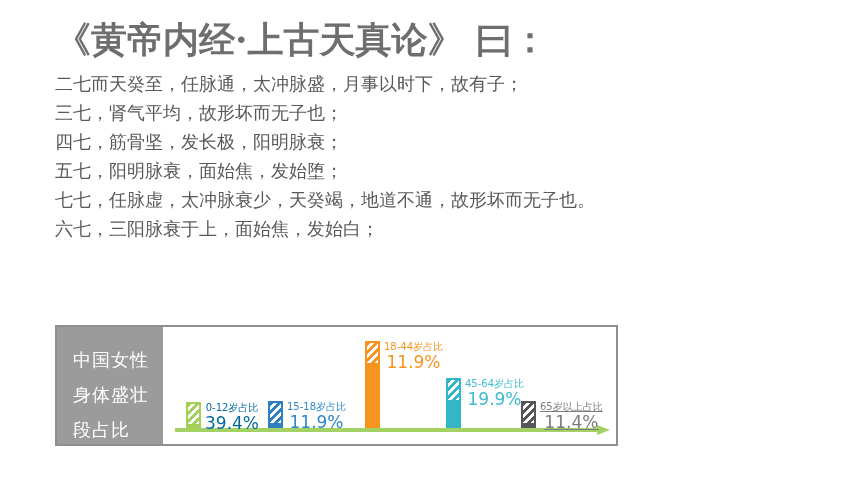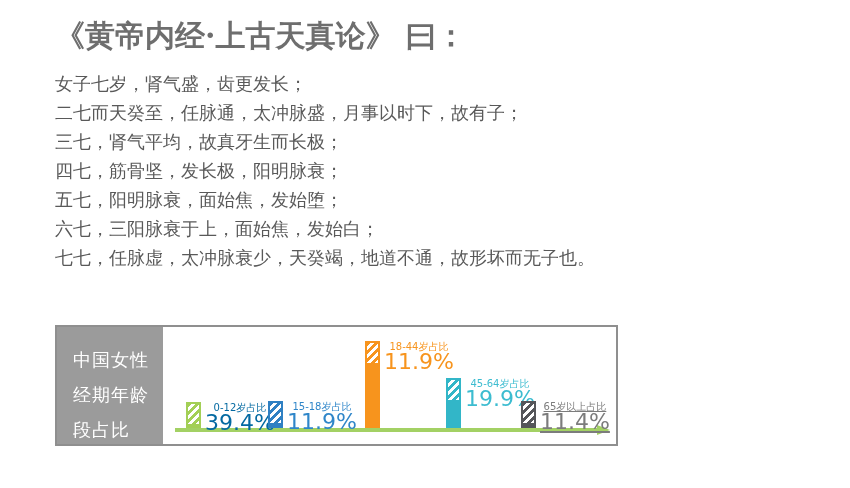--- a/index.html
+++ b/index.html
@@ -3,21 +3,21 @@
 <meta charset="utf-8">
 <style>
   html,body { margin:0; padding:0; background:#ffffff; }
   #canvas {
     position:relative; width:850px; height:488px; background:#ffffff;
     overflow:hidden;
     font-family:"DejaVu Serif","Liberation Serif",serif;
   }
   #doc-title {
     position:absolute; left:55px; top:16px;
-    font-size:30px; font-weight:bold; color:#6e6e6e;
+    font-size:36px; font-weight:bold; color:#6e6e6e;
     font-family:"DejaVu Serif","Liberation Serif",serif;
     white-space:nowrap;
     text-align:center;
   }
   #scripture {
     position:absolute; left:55px; top:69px;
     font-size:18px; color:#595959; line-height:29px;
     font-family:"DejaVu Serif","Liberation Serif",serif;
   }
   .scripture-line { white-space:nowrap; }
@@ -47,43 +47,42 @@
       rgba(255,255,255,0) 0px, rgba(255,255,255,0) 2.8px,
       #ffffff 2.8px, #ffffff 5.6px);
   }
   .bar-label {
     position:absolute;
     font-family:"DejaVu Sans","Liberation Sans",sans-serif;
     white-space:nowrap;
     text-align:center;
   }
   .bar-label .cat { font-size:10px; line-height:12px; }
-  .bar-label .pct { font-size:22px; line-height:18px; }
+  .bar-label .pct { font-size:17px; line-height:18px; }
 </style>
 </head>
 <body>
 
 <div id="canvas">
 
   <div id="doc-title">《黄帝内经·上古天真论》 曰：</div>
 
   <div id="scripture">
-      <div class="scripture-line">女子七岁，肾气盛，齿更发长；</div>
       <div class="scripture-line">二七而天癸至，任脉通，太冲脉盛，月事以时下，故有子；</div>
-      <div class="scripture-line">三七，肾气平均，故真牙生而长极；</div>
+      <div class="scripture-line">三七，肾气平均，故形坏而无子也；</div>
       <div class="scripture-line">四七，筋骨坚，发长极，阳明脉衰；</div>
       <div class="scripture-line">五七，阳明脉衰，面始焦，发始堕；</div>
+      <div class="scripture-line">七七，任脉虚，太冲脉衰少，天癸竭，地道不通，故形坏而无子也。</div>
       <div class="scripture-line">六七，三阳脉衰于上，面始焦，发始白；</div>
-      <div class="scripture-line">七七，任脉虚，太冲脉衰少，天癸竭，地道不通，故形坏而无子也。</div>
     </div>
 
   <div class="chart-container" style="border-color: rgb(143, 143, 143);">
     <div class="chart-panel" style="background: rgb(155, 155, 155);">
       <div>中国女性</div>
-      <div>经期年龄</div>
+      <div>身体盛壮</div>
       <div>段占比</div>
     </div>
     <div class="chart-plot">
       <div class="axis-line" style="background: rgb(163, 209, 100);"></div>
       <div class="axis-arrow" style="border-left-color: rgb(163, 209, 100);"></div>
     <div class="bar" style="left: 23px; width: 15px; height: 26px; background: rgb(163, 207, 86);">
           <div class="hatch" style="height: 20px;"></div>
         </div>
         <div class="bar-label" style="left: 42px; top: 75px; color: #0369a1;">
           <div class="cat">0-12岁占比</div>

